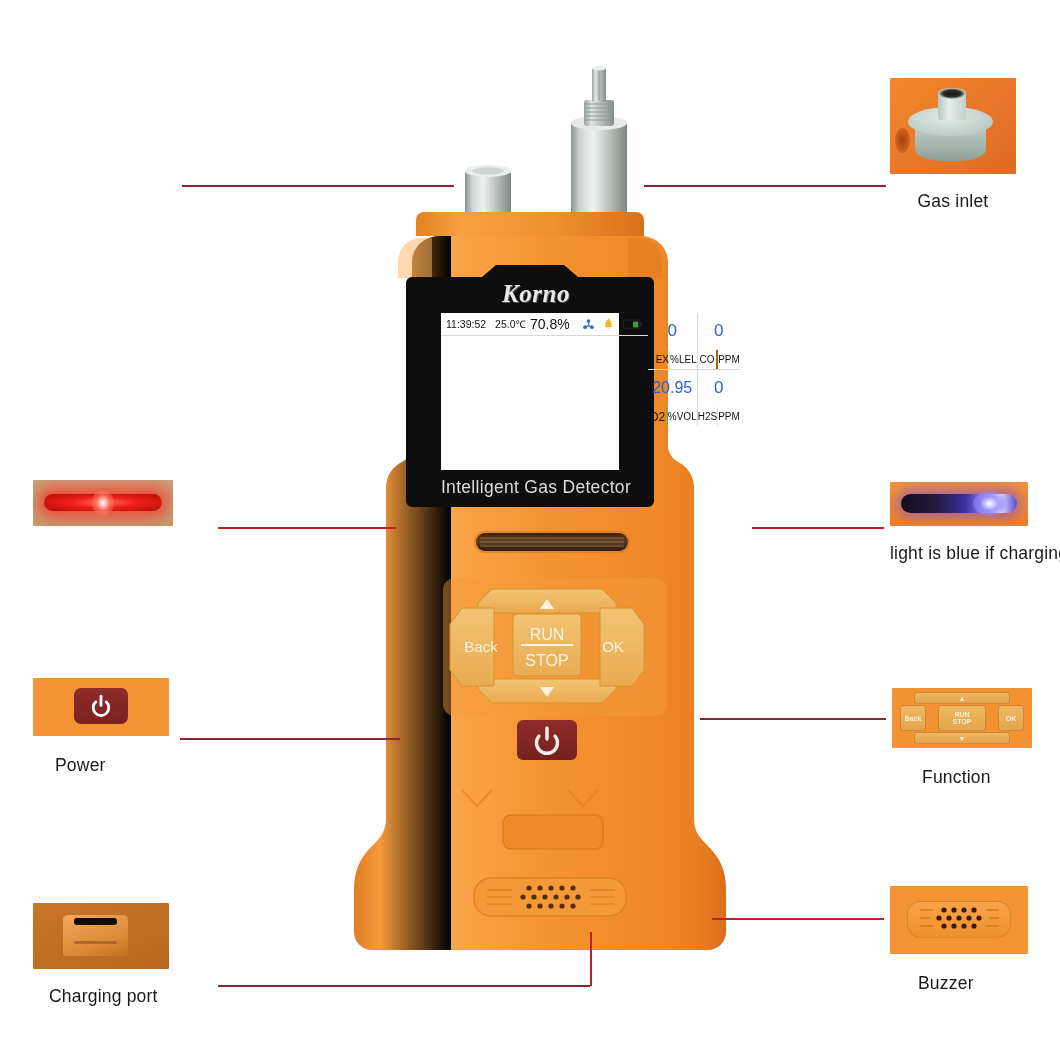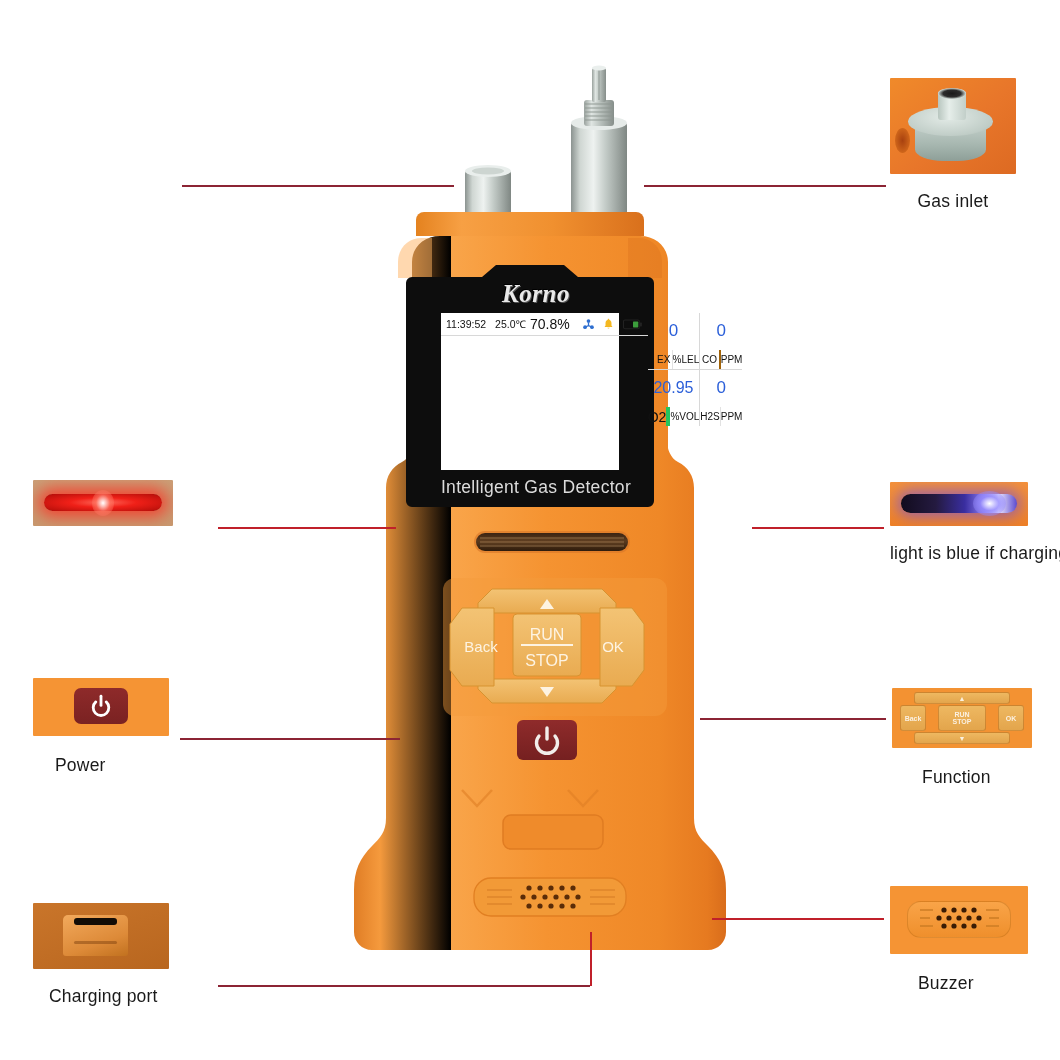--- a/index.html
+++ b/index.html
@@ -391,21 +391,21 @@
         <div style="flex:1;display:flex;align-items:center;justify-content:center;font-size:17px;color:#2b5fd9;">0</div>
         <div style="display:flex;height:19px;">
           <div style="flex:1;display:flex;align-items:center;justify-content:center;font-size:10px;color:#111;border-right:2px solid #a16207;">CO</div>
           <div style="flex:1;display:flex;align-items:center;justify-content:center;font-size:10px;color:#111;">PPM</div>
         </div>
       </div>
 
       <div style="border-right:1px solid #d8d8d8;display:flex;flex-direction:column;">
         <div style="flex:1;display:flex;align-items:center;justify-content:center;font-size:16px;color:#2b5fd9;">20.95</div>
         <div style="display:flex;height:19px;">
-          <div style="flex:1;display:flex;align-items:center;justify-content:center;font-size:14px;color:#111;border-right:4px solid #22c55e;">O2</div>
+          <div style="flex:1;display:flex;align-items:center;justify-content:center;font-size:12px;color:#111;border-right:1px solid #22c55e;">O2</div>
           <div style="flex:1;display:flex;align-items:center;justify-content:center;font-size:10px;color:#111;">%VOL</div>
         </div>
       </div>
 
       <div style="display:flex;flex-direction:column;">
         <div style="flex:1;display:flex;align-items:center;justify-content:center;font-size:17px;color:#2b5fd9;">0</div>
         <div style="display:flex;height:19px;">
           <div style="flex:1;display:flex;align-items:center;justify-content:center;font-size:10px;color:#111;border-right:1px solid #e2e2e2;">H2S</div>
           <div style="flex:1;display:flex;align-items:center;justify-content:center;font-size:10px;color:#111;">PPM</div>
         </div>

